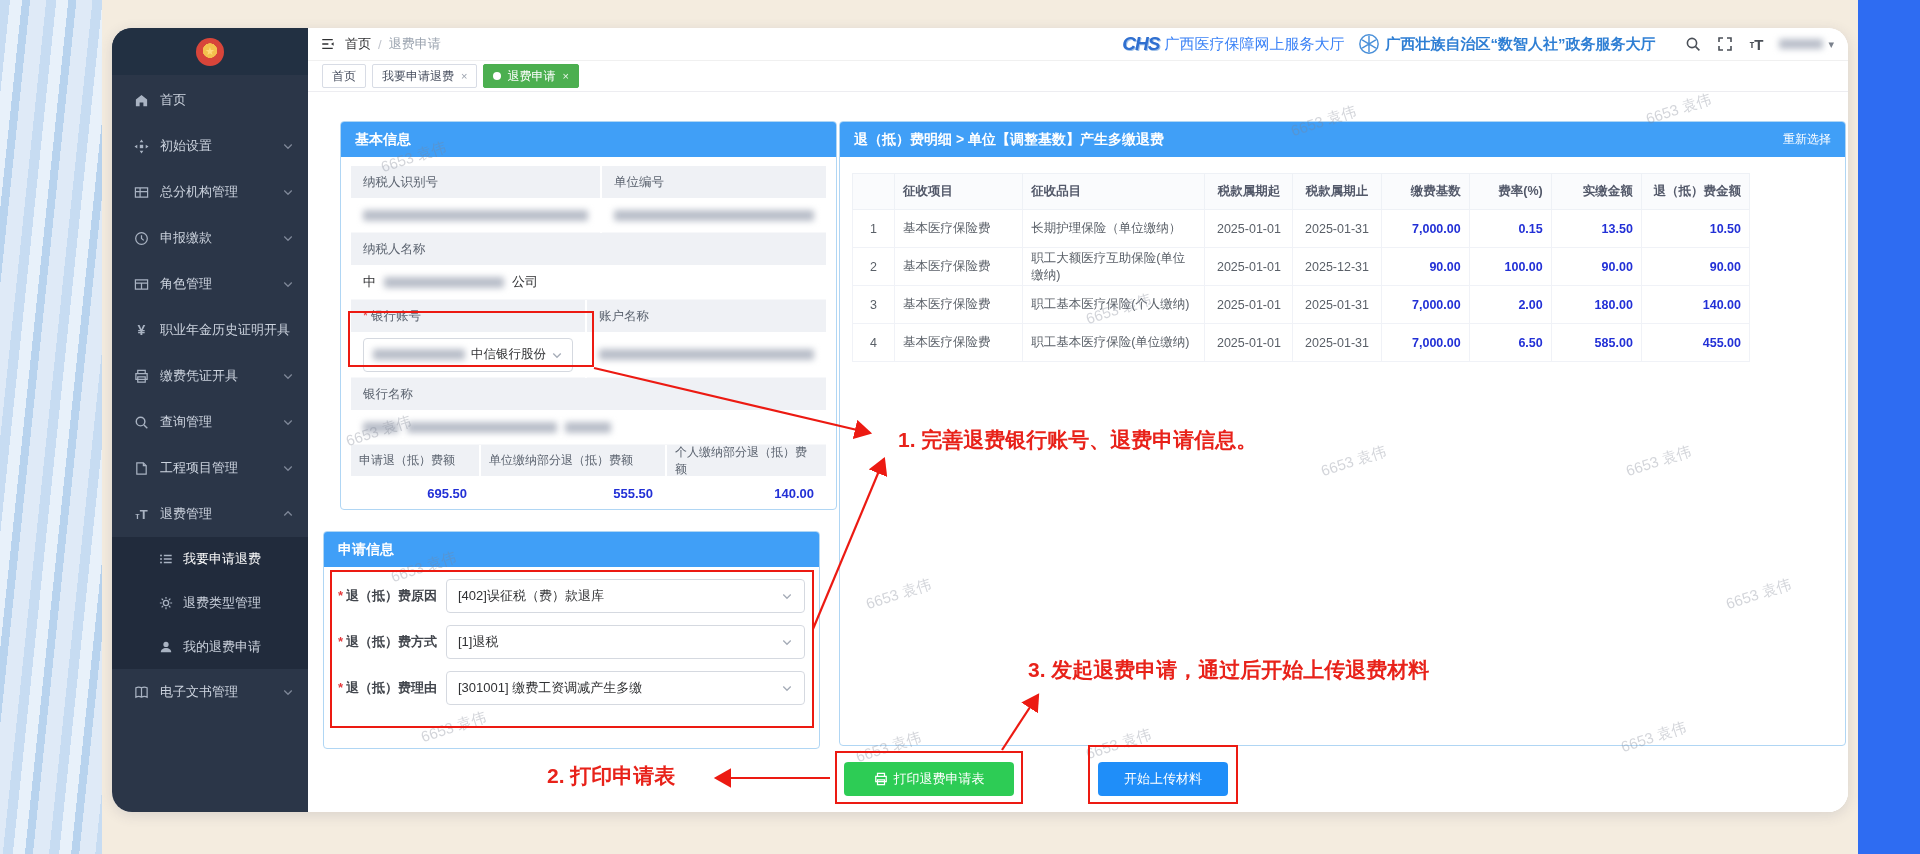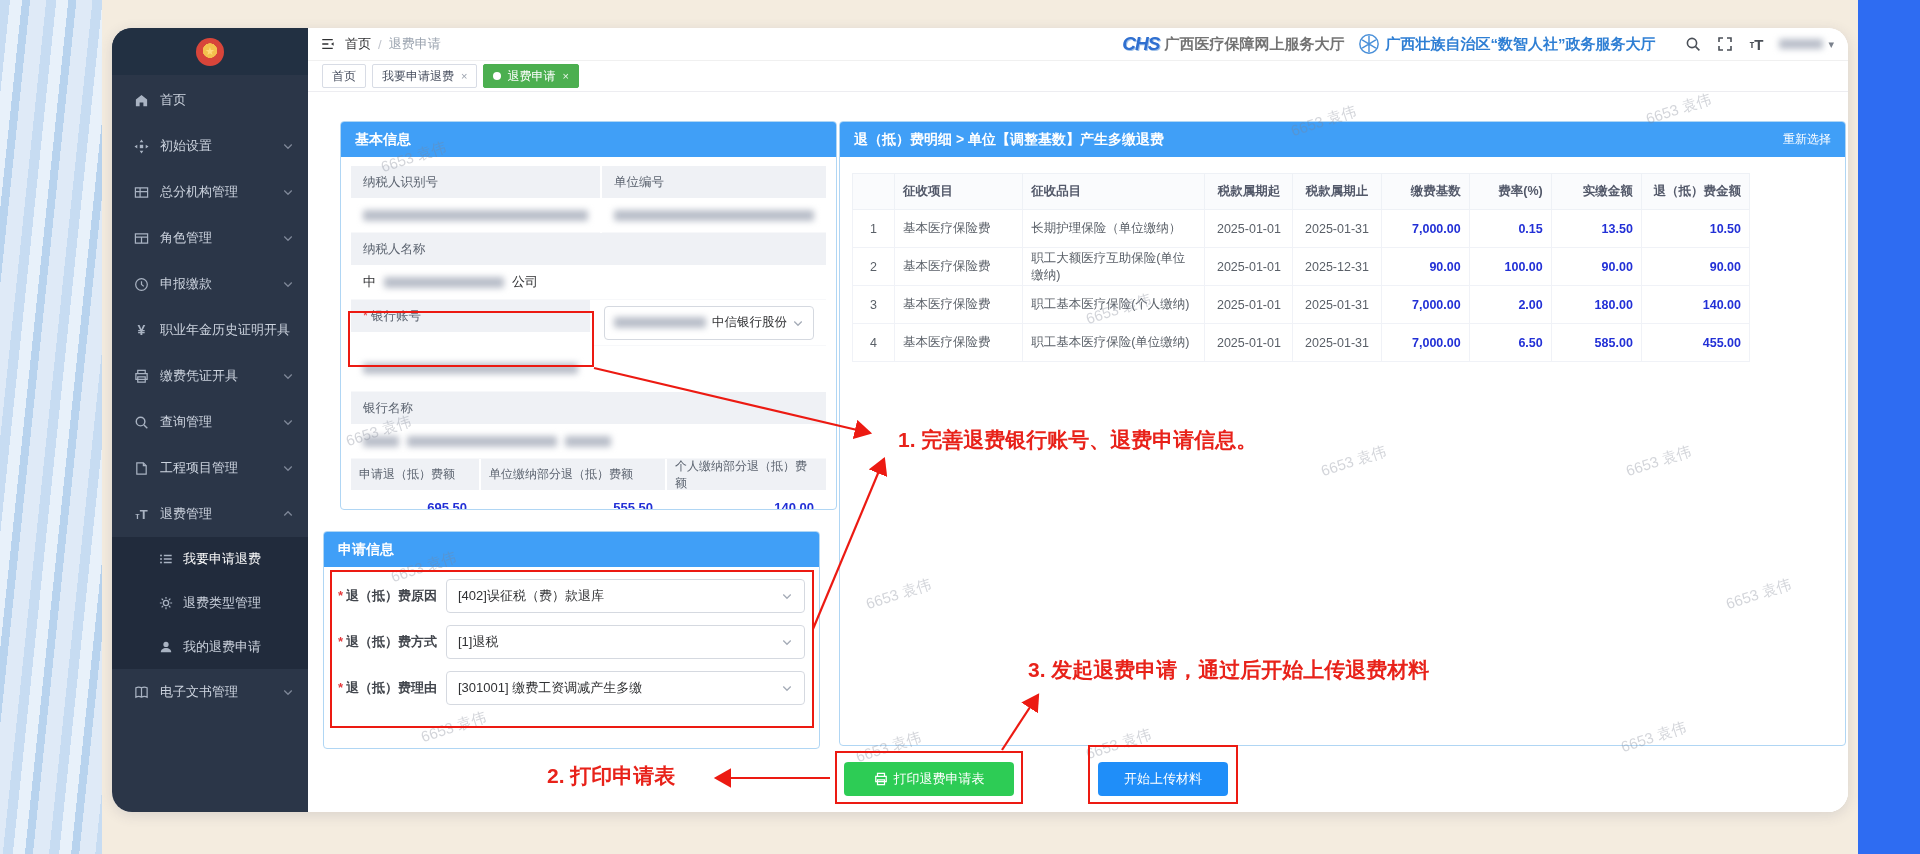--- a/index.html
+++ b/index.html
@@ -33,21 +33,21 @@
   
   .main { flex:1; display:flex; flex-direction:column; background:#fff; position:relative; }
   .topbar { height:33px; display:flex; align-items:center; padding:0 14px 0 12px; border-bottom:1px solid #f0f0f0; flex:none; }
   .crumb-home { font-size:13px; color:#303133; margin-left:10px; cursor:pointer; }
   .crumb-sep { font-size:13px; color:#c0c4cc; margin:0 7px; }
   .crumb-cur { font-size:13px; color:#9aa3af; }
   .t-spacer { flex:1; }
   .brand { display:flex; align-items:center; margin-right:14px; }
   .chs { font-style:italic; font-weight:bold; font-size:19px; letter-spacing:-1px; color:#2f6fd0; margin-right:5px;
     text-shadow:1px 1px 0 #9fc0e8; }
-  .brand-green { color:#737373; font-weight:bold; font-size:15px; }
+  .brand-green { color:#3b82f6; font-weight:normal; font-size:15px; }
   .brand-blue { color:#2f7fd4; font-weight:bold; font-size:15px; }
   .flower { width:22px; height:22px; margin-right:5px; }
   .tb-icon { margin-left:16px; display:flex; align-items:center; color:#4a4f57; cursor:pointer; }
   .tt { font-weight:bold; color:#4a4f57; font-size:15px; }
   .tt small { font-size:10px; }
   .user-box { display:flex; align-items:center; margin-left:16px; cursor:pointer; }
   .caret { color:#7a818c; font-size:11px; margin-left:5px; }
 
   .tabrow { height:31px; display:flex; align-items:center; gap:6px; padding:0 14px; border-bottom:1px solid #ededf1; flex:none; }
   .tab { height:24px; display:flex; align-items:center; padding:0 9px; border:1px solid #d8dce5; background:#fff;
@@ -158,38 +158,38 @@
           <span class="lbl">总分机构管理</span>
           <span class="arrow">
             <svg width="12" height="12" viewBox="0 0 16 16">
               <path d="M3 6l5 5 5-5" fill="none" stroke="currentColor" stroke-width="1.7"></path>
             </svg>
           </span>
         </div>
         <div class="side-item">
           <span class="icon">
             <svg width="15" height="15" viewBox="0 0 16 16">
-              <path d="M1.5 3h13v10h-13zM1.5 6.5h13M8 6.5V13" fill="none" stroke="currentColor" stroke-width="1.3"></path>
-            </svg>
-          </span>
-          <span class="lbl">角色管理</span>
-          <span class="arrow">
-            <svg width="12" height="12" viewBox="0 0 16 16">
-              <path d="M3 6l5 5 5-5" fill="none" stroke="currentColor" stroke-width="1.7"></path>
-            </svg>
-          </span>
-        </div>
-        <div class="side-item">
-          <span class="icon">
-            <svg width="15" height="15" viewBox="0 0 16 16">
               <circle cx="8" cy="8" r="6.2" fill="none" stroke="currentColor" stroke-width="1.3"></circle>
               <path d="M8 4.5V8l2.4 2" fill="none" stroke="currentColor" stroke-width="1.3"></path>
             </svg>
           </span>
           <span class="lbl">申报缴款</span>
+          <span class="arrow">
+            <svg width="12" height="12" viewBox="0 0 16 16">
+              <path d="M3 6l5 5 5-5" fill="none" stroke="currentColor" stroke-width="1.7"></path>
+            </svg>
+          </span>
+        </div>
+        <div class="side-item">
+          <span class="icon">
+            <svg width="15" height="15" viewBox="0 0 16 16">
+              <path d="M1.5 3h13v10h-13zM1.5 6.5h13M8 6.5V13" fill="none" stroke="currentColor" stroke-width="1.3"></path>
+            </svg>
+          </span>
+          <span class="lbl">角色管理</span>
           <span class="arrow">
             <svg width="12" height="12" viewBox="0 0 16 16">
               <path d="M3 6l5 5 5-5" fill="none" stroke="currentColor" stroke-width="1.7"></path>
             </svg>
           </span>
         </div>
         <div class="side-item">
           <span class="icon">
             <span style="font-size:14px">¥</span>
           </span>
@@ -371,20 +371,21 @@
           <div class="fi-value">
             <span>中</span>
             <span class="blur" style="width:120px;margin:0 8px"></span>
             <span>公司</span>
           </div>
           <div class="fi-grid2">
             <div class="fi-label">
                 <span class="req">*</span>
                 <span>银行账号</span>
               </div>
+            <div class="fi-label">账户名称</div>
             <div class="fi-value tall">
               <div class="select-box">
                 <span class="blur" style="width:92px"></span>
                 <span class="bank-text">中信银行股份</span>
                 <span class="chev">
                   <svg width="12" height="12" viewBox="0 0 16 16">
                       <path d="M3 6l5 5 5-5" fill="none" stroke="#a6adb8" stroke-width="1.8"></path>
                     </svg>
                 </span>
               </div>

